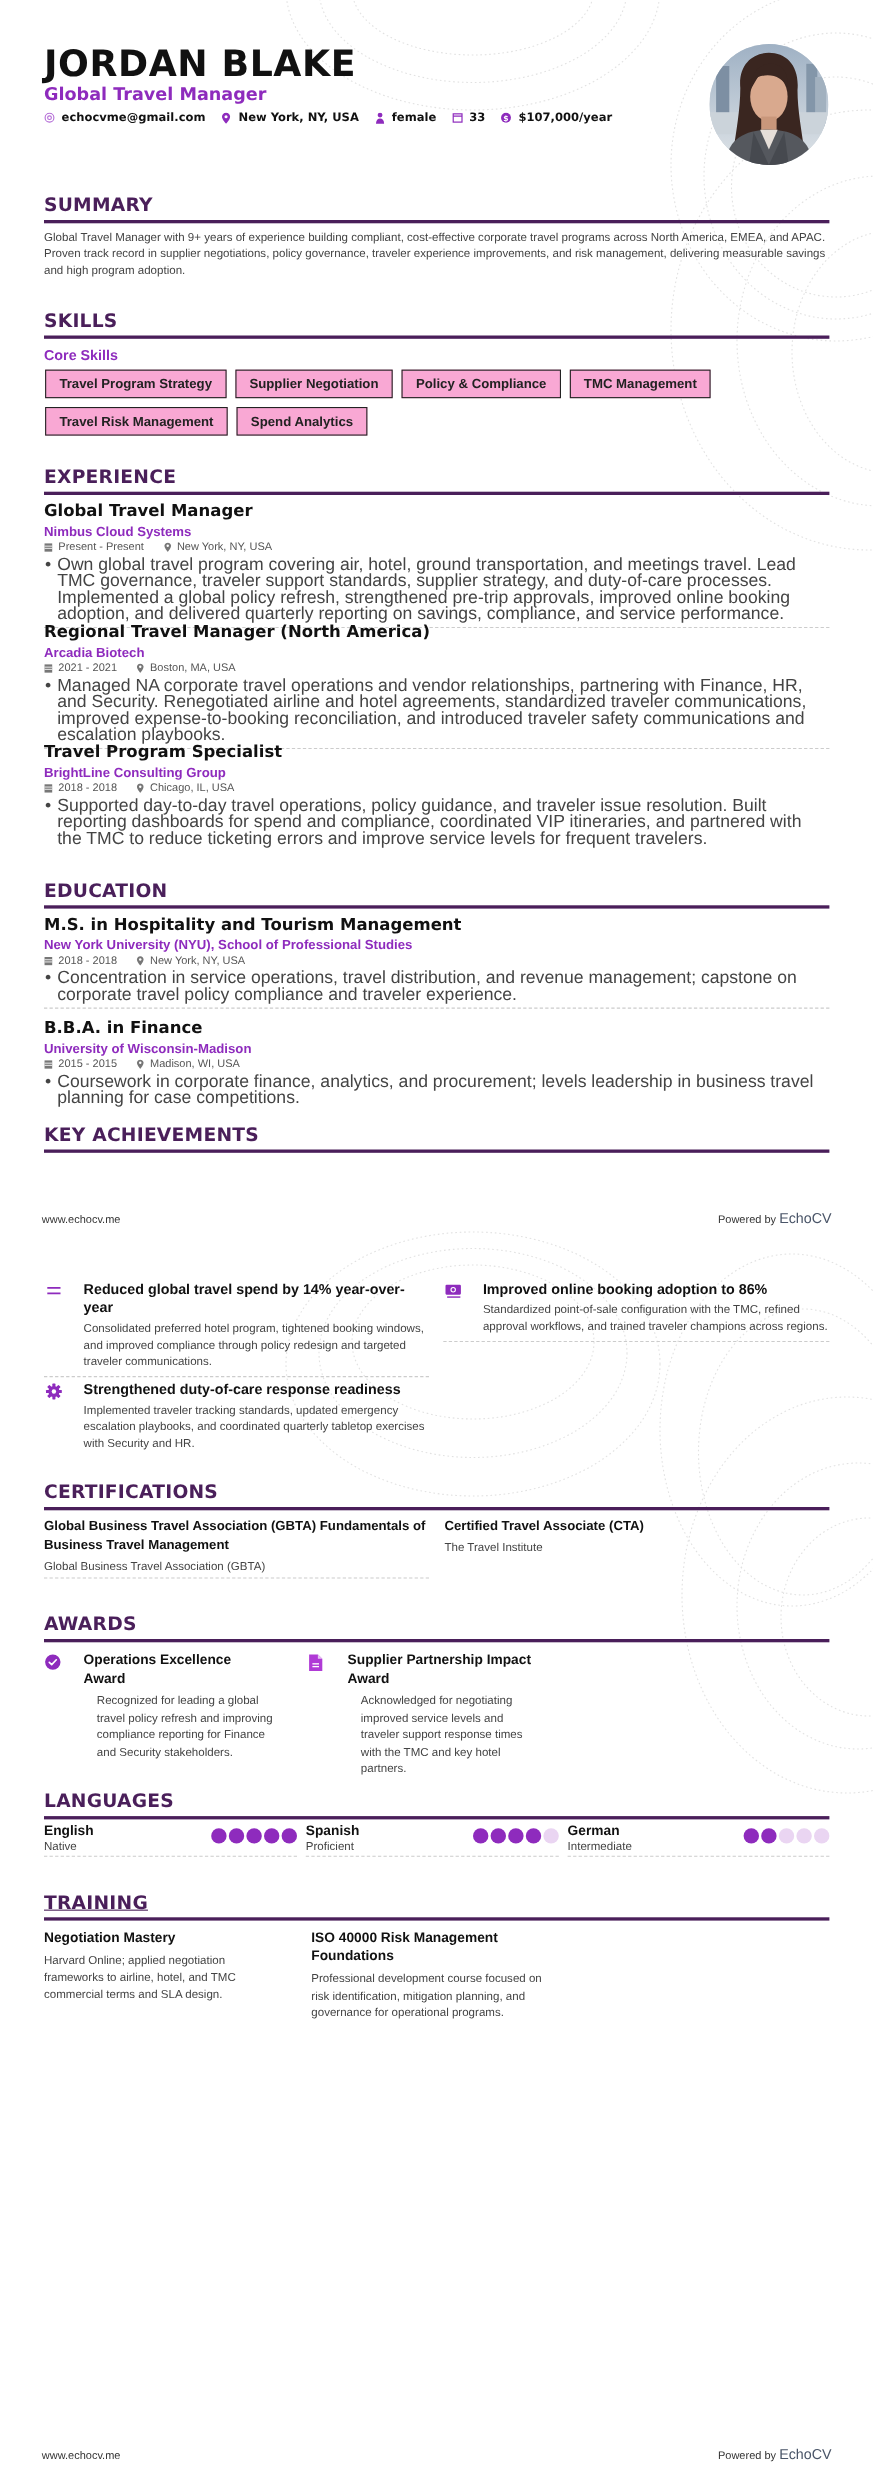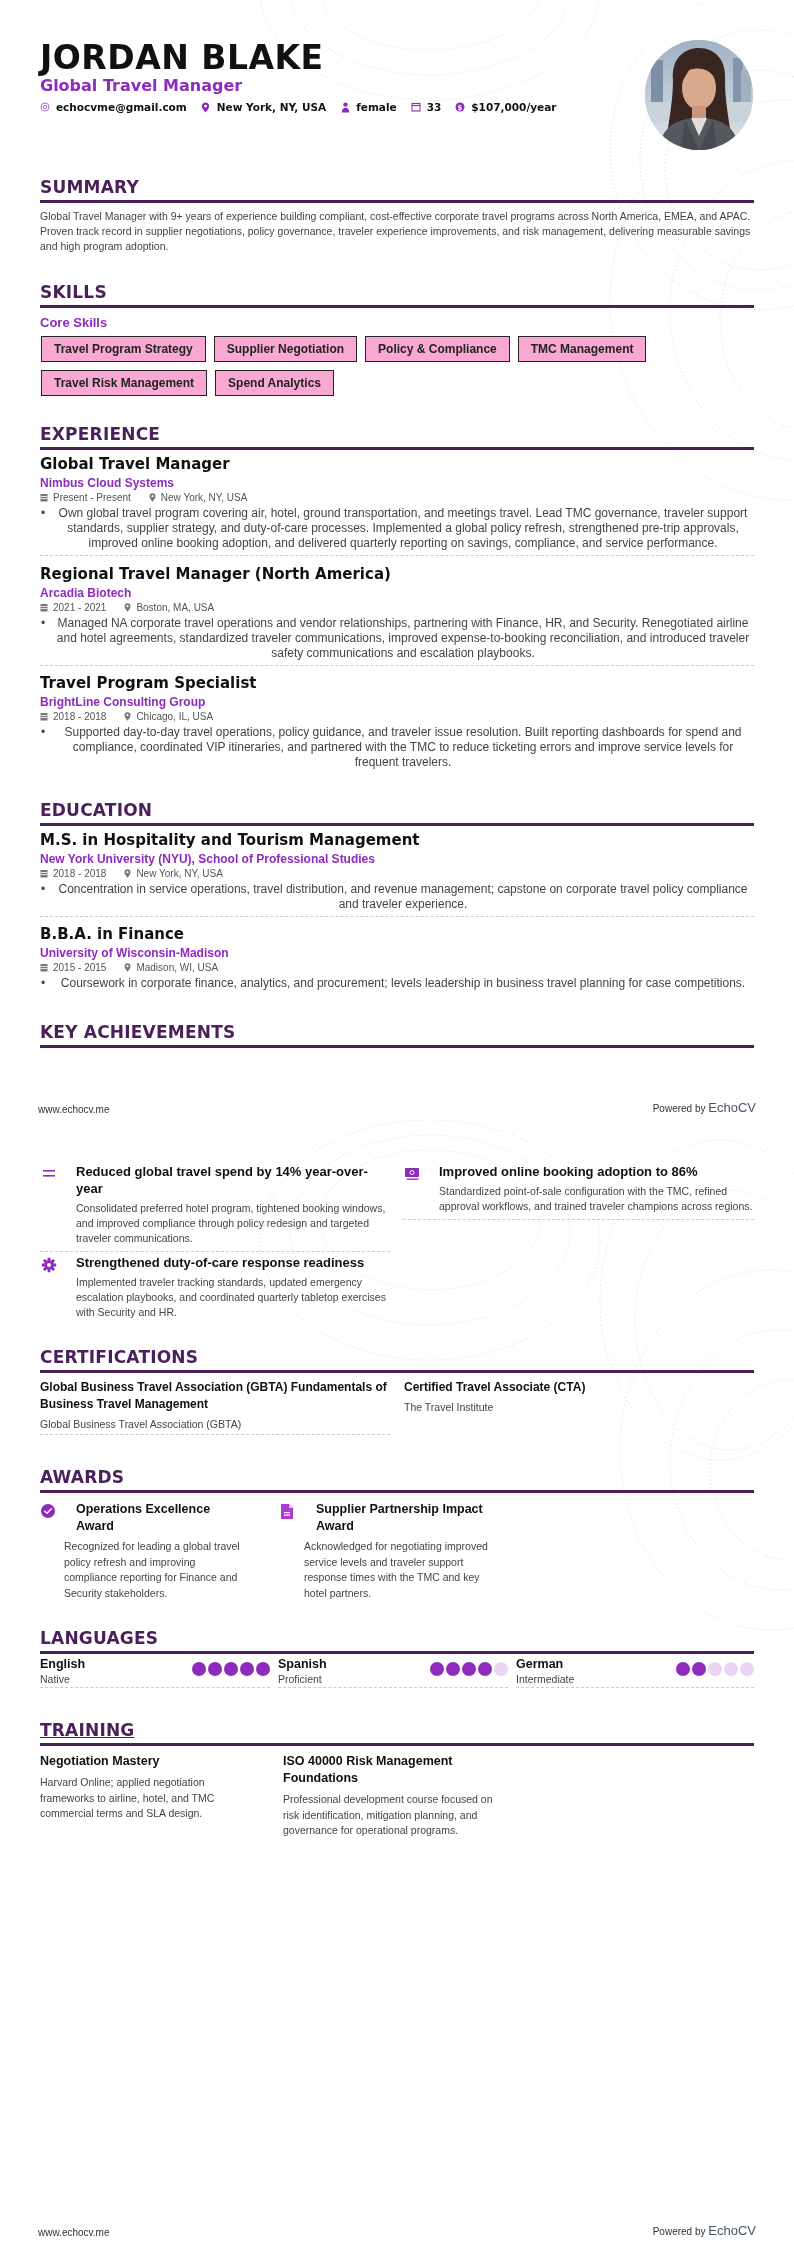--- a/index.html
+++ b/index.html
@@ -37,21 +37,21 @@
   .chip { border: 1.5px solid #222; padding: 5px 12px; font-size: 12px; font-weight: bold; color: #222; background: #f9a8d4; }
 
   
   .entry { position: absolute; left: 40px; width: 714px; }
   .entry.dashed { border-bottom: 1px dashed #ccc; }
   .e-title { font-size: 15px; font-weight: bold; color: #111; font-family: "DejaVu Sans", sans-serif; }
   .e-org { font-size: 12px; font-weight: bold; color: #8e2bbd; margin-top: 3px; }
   .e-meta { font-size: 10px; color: #555; margin-top: 2px; display: flex; align-items: center; }
   .e-meta .m { display: flex; align-items: center; margin-right: 18px; }
   .e-meta .m .ic { margin-right: 5px; display: inline-flex; }
-  .e-bullet { font-size: 12px; line-height: 15px; color: #444; margin-top: 3px; padding-left: 12px; position: relative; padding-bottom: 4px; text-align: center; }
+  .e-bullet { font-size: 16px; line-height: 15px; color: #444; margin-top: 3px; padding-left: 12px; position: relative; padding-bottom: 4px; }
   .e-bullet::before { content: "•"; position: absolute; left: 1px; top: 0; color: #444; }
 
   .footer { position: absolute; left: 38px; width: 718px; display: flex; justify-content: space-between; align-items: flex-end; font-size: 10px; color: #333; }
   .footer .brand { font-size: 13px; color: #4a5568; }
   .footer .pw { font-size: 10px; color: #333; }
 
   
   .ach { position: absolute; width: 350px; }
   .ach.dashed { border-bottom: 1px dashed #ccc; }
   .ach .ic { position: absolute; left: 0; top: 2px; width: 18px; height: 18px; display: flex; align-items: center; justify-content: center; }
@@ -60,21 +60,21 @@
 
   
   .cert { position: absolute; width: 350px; }
   .cert .t { font-size: 12px; font-weight: bold; color: #111; line-height: 17px; }
   .cert .d { font-size: 10.5px; color: #444; margin-top: 5px; padding-bottom: 4px; }
 
   
   .award { position: absolute; width: 210px; }
   .award .ic { position: absolute; left: 0; top: 2px; width: 18px; height: 18px; }
   .award .t { margin-left: 36px; font-size: 12.5px; font-weight: bold; color: #111; line-height: 17px; }
-  .award .d { margin-left: 24px; font-size: 10.5px; color: #444; line-height: 15.5px; margin-top: 4px; }
+  .award .d { margin-left: 48px; font-size: 10.5px; color: #444; line-height: 15.5px; margin-top: 4px; }
 
   
   .lang { position: absolute; width: 230px; border-bottom: 1px dashed #ccc; padding-bottom: 2px; display: flex; justify-content: space-between; align-items: flex-start; }
   .lang .n { font-size: 12.5px; font-weight: bold; color: #111; }
   .lang .l { font-size: 10.5px; color: #444; margin-top: 2px; }
   .dots { display: flex; gap: 2px; margin-top: 5px; }
   .dot { width: 14px; height: 14px; border-radius: 50%; background: #8e2bbd; }
   .dot.off { background: #ead5f2; }
 
   

